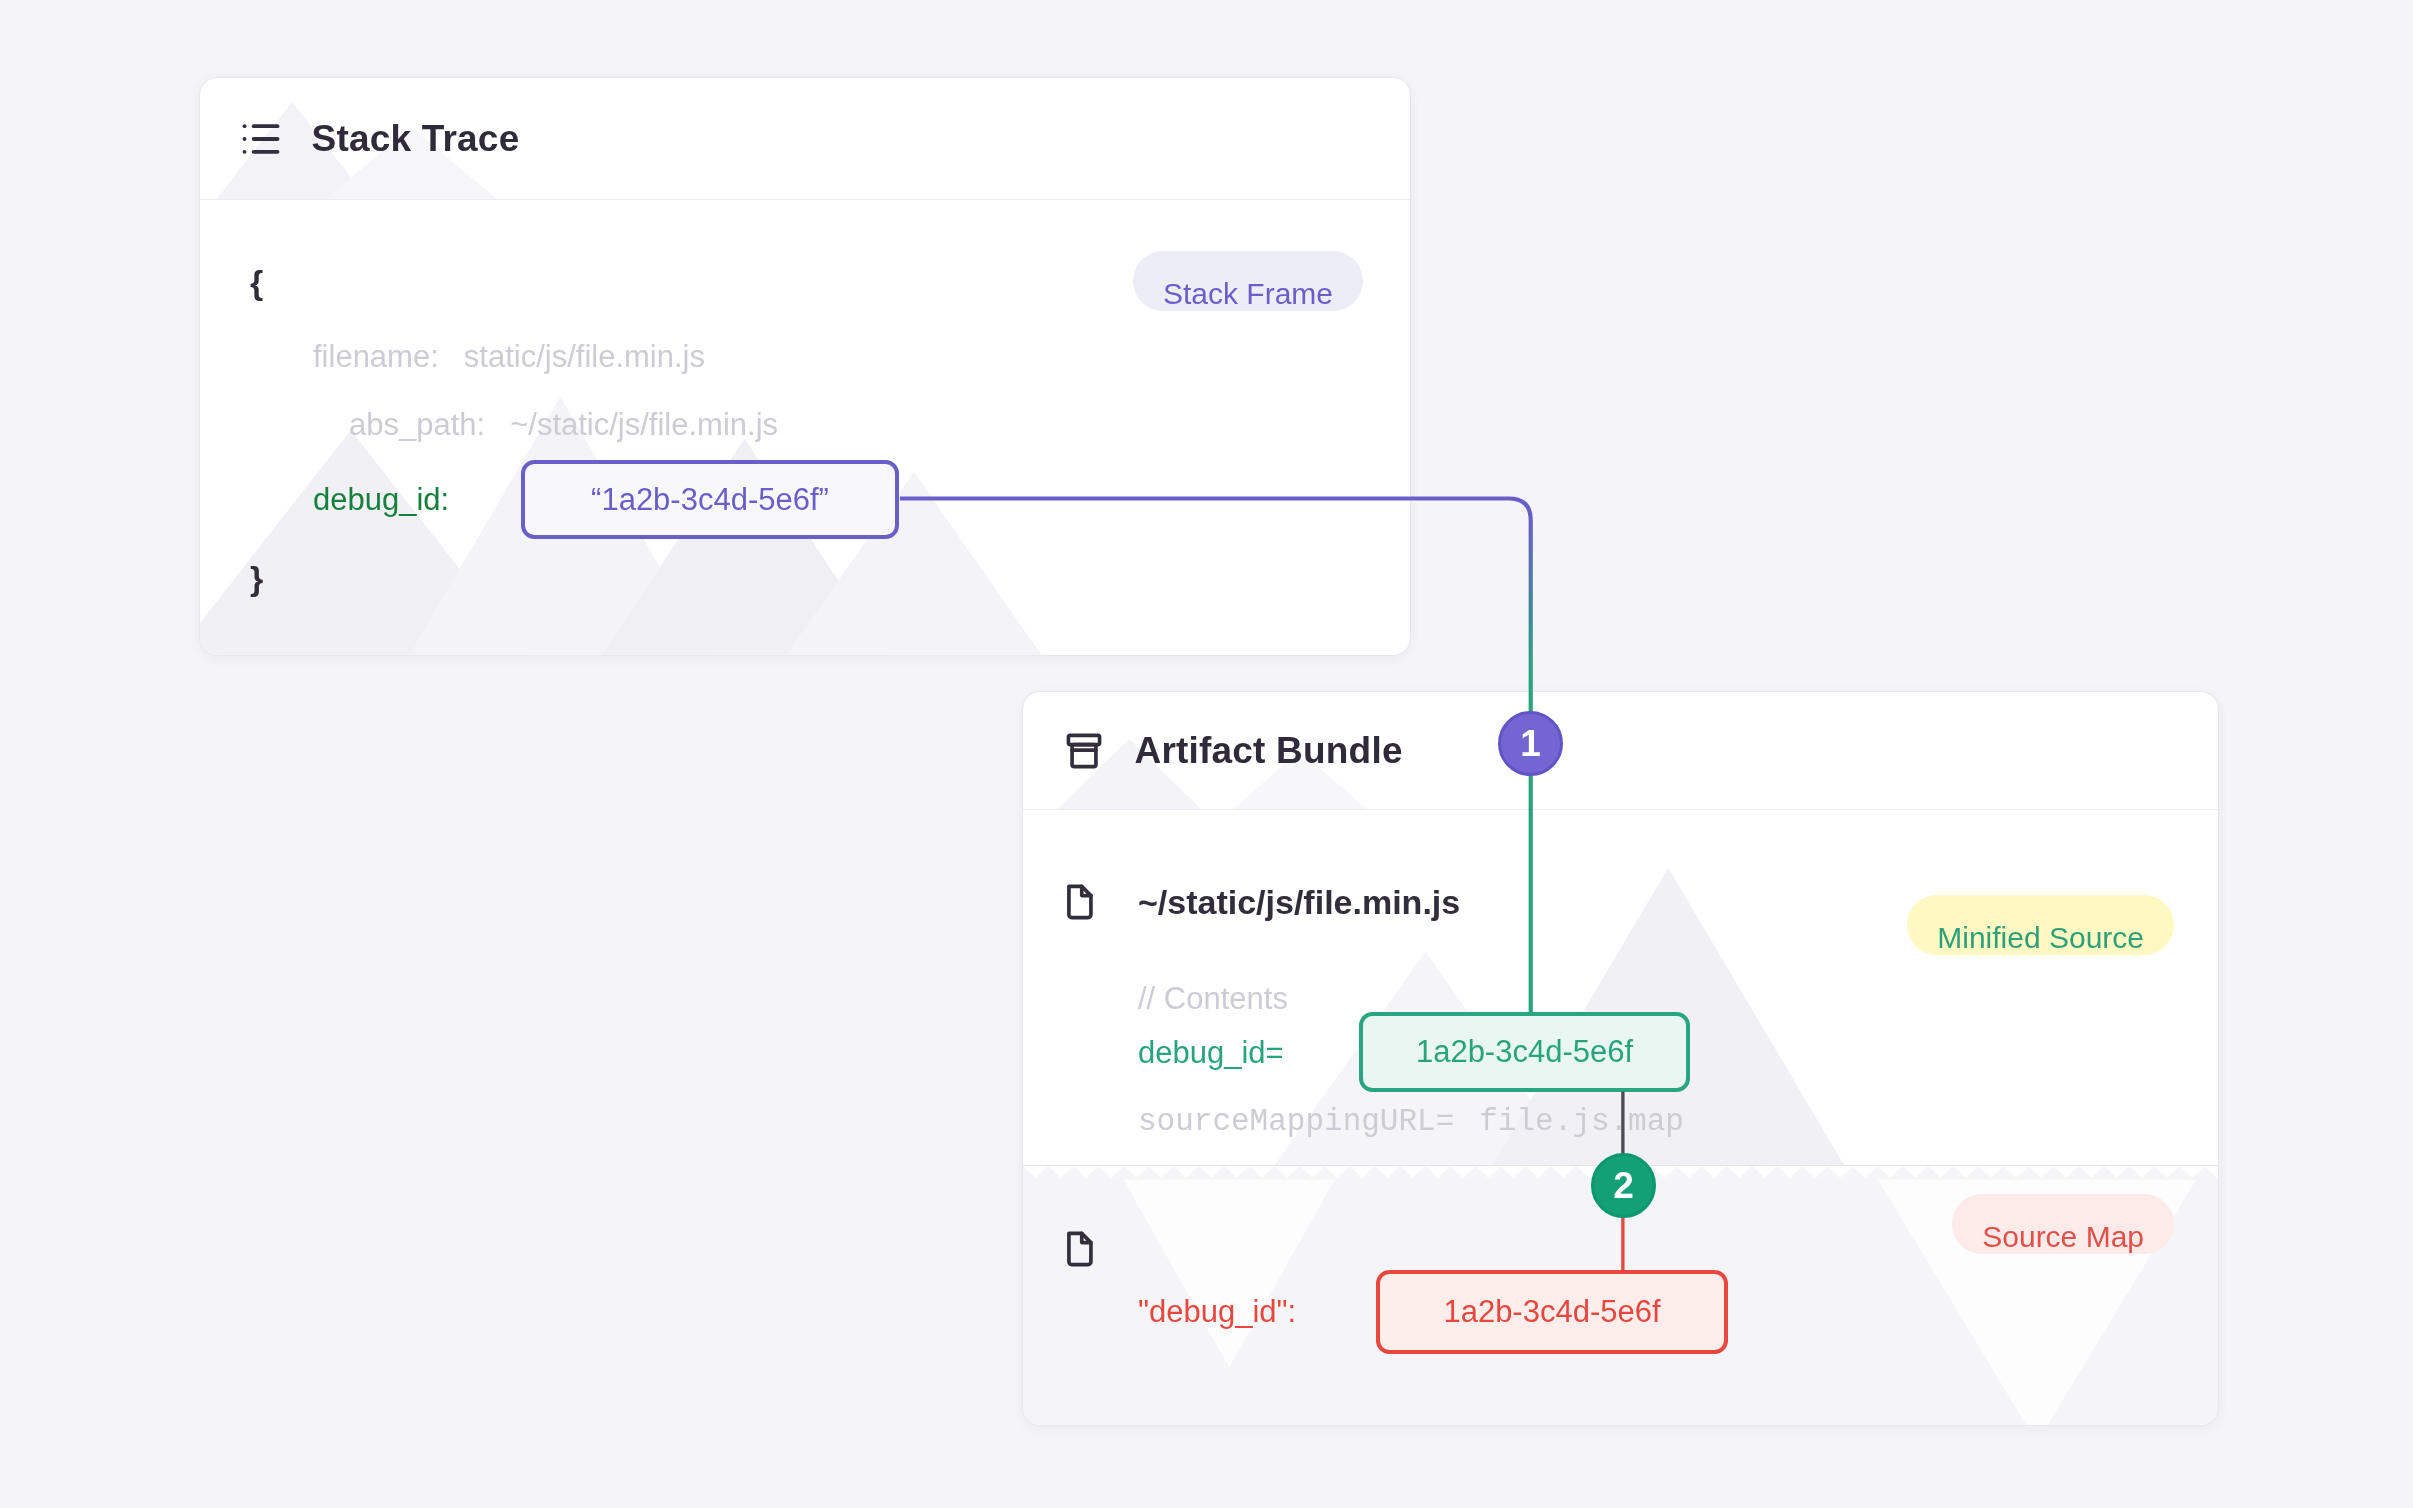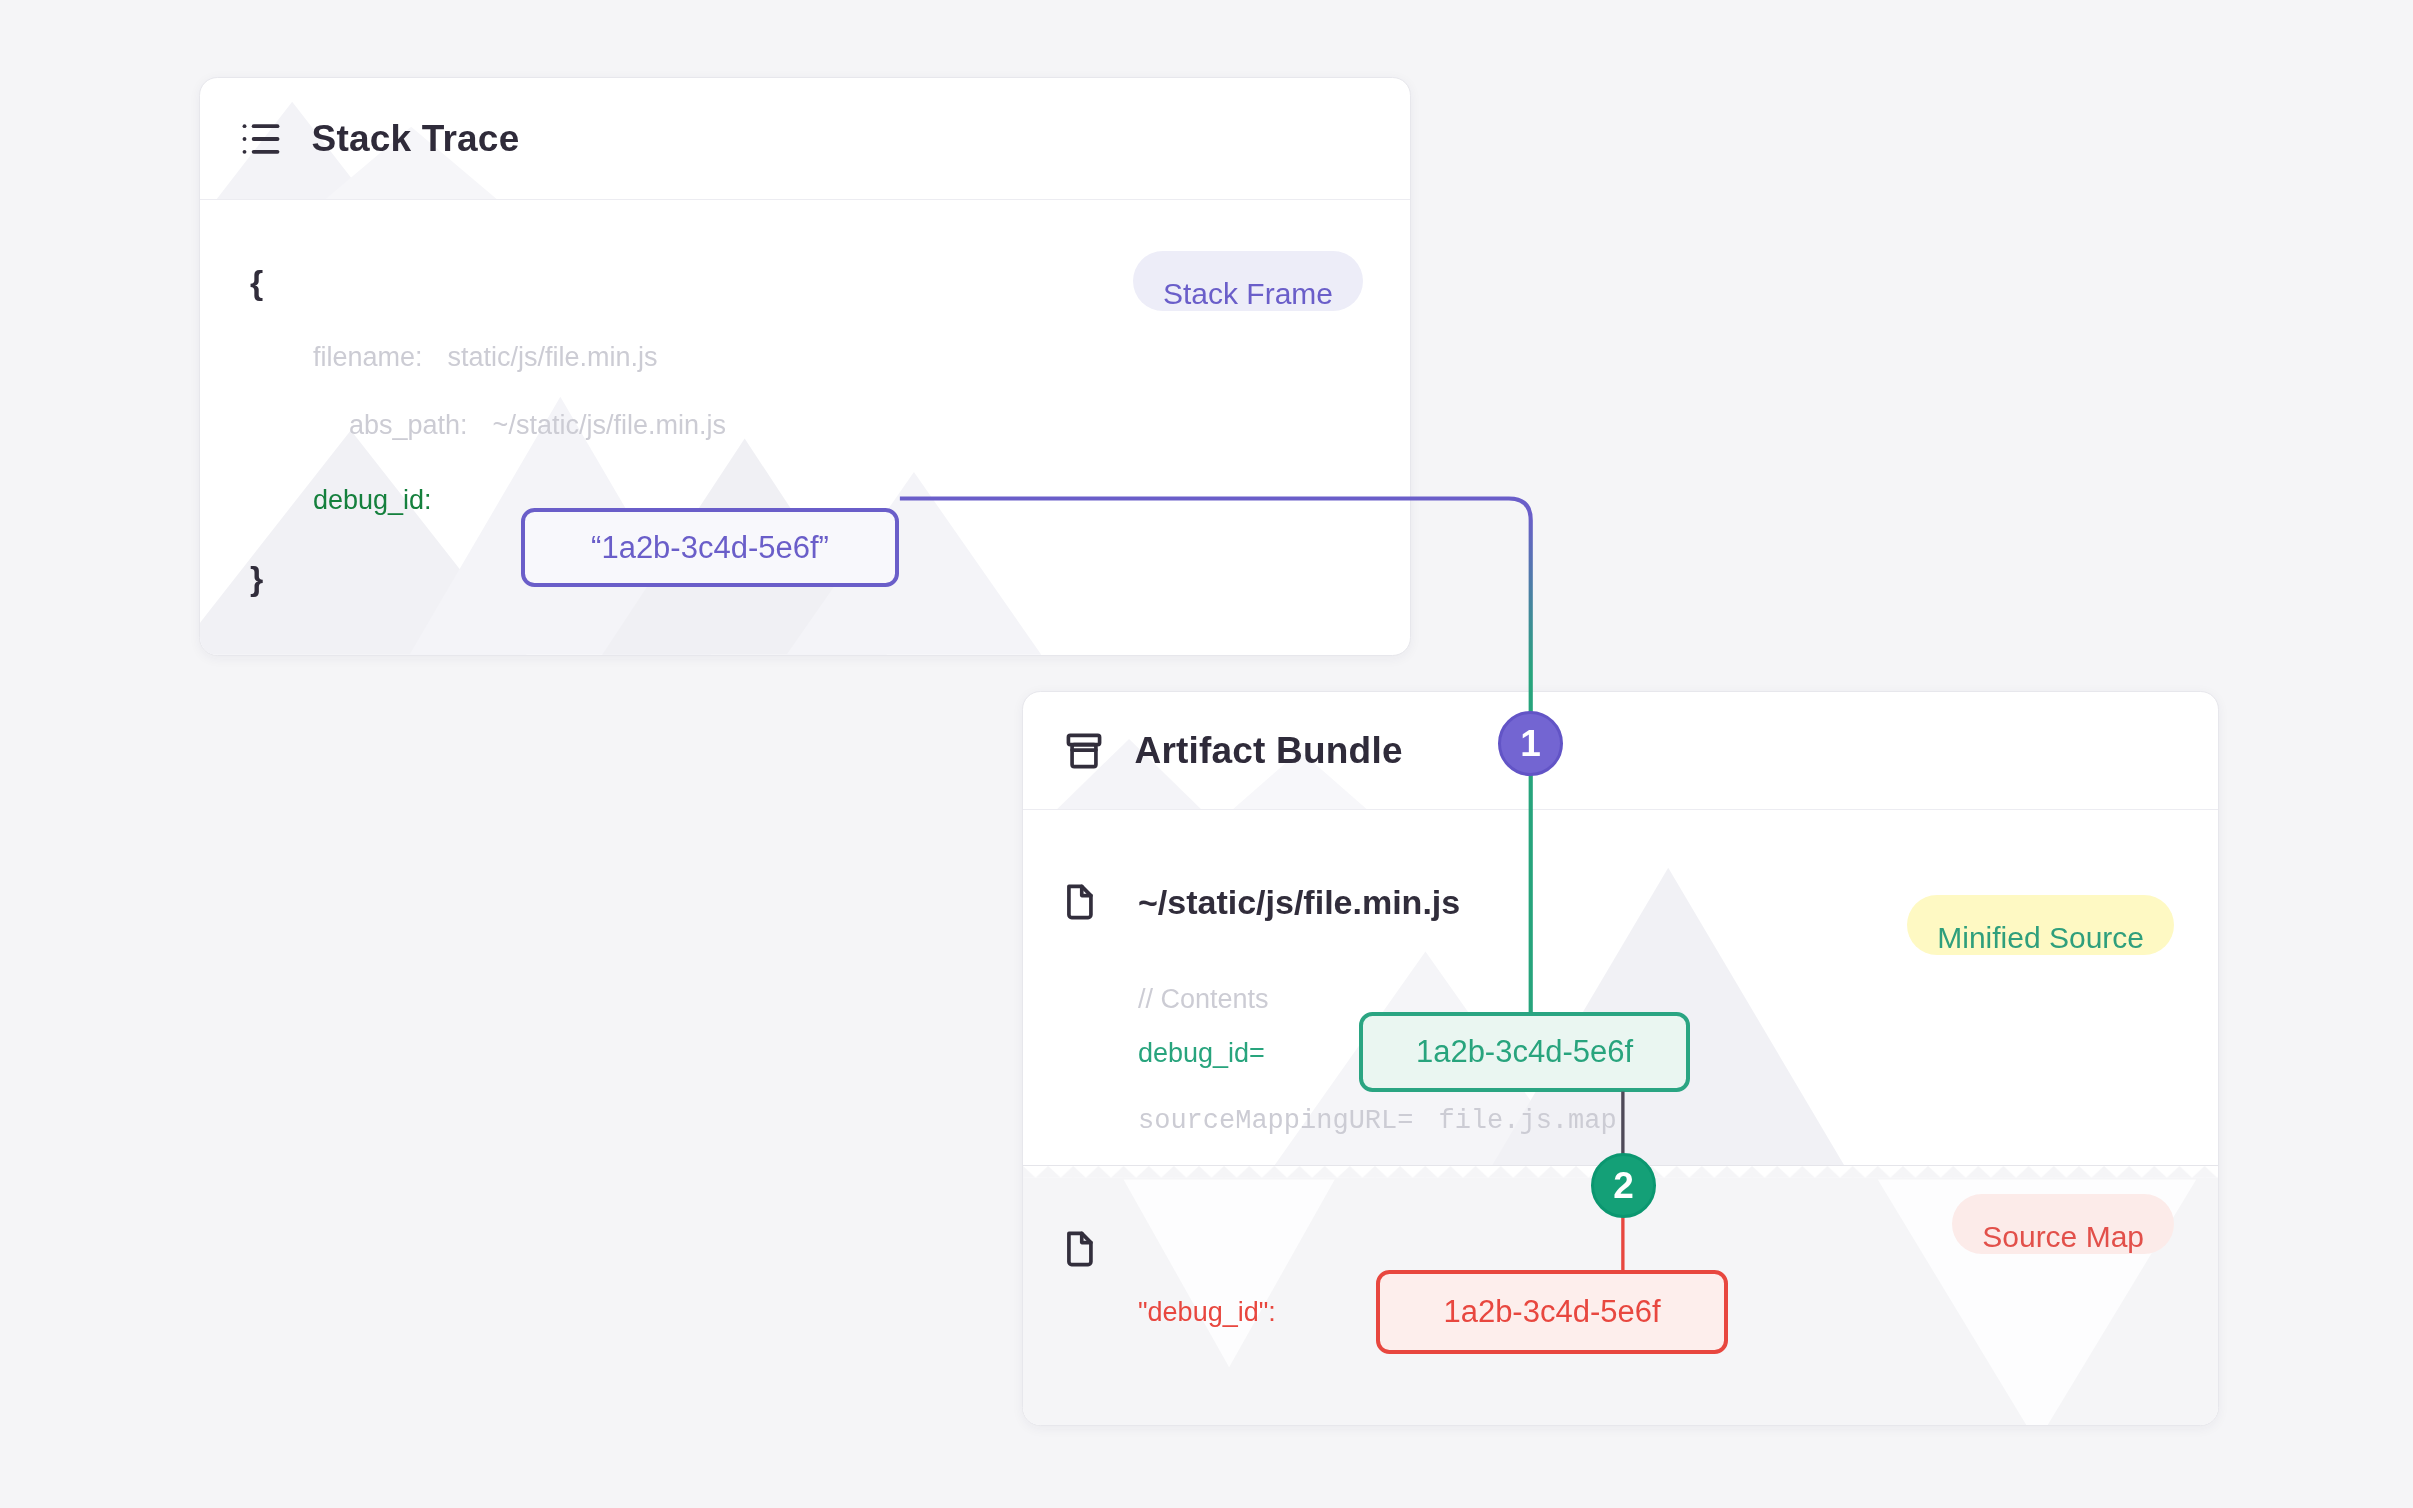--- a/index.html
+++ b/index.html
@@ -15,32 +15,32 @@
   .watermark{position:absolute;left:0;top:0;pointer-events:none;}
 
   .card-header{position:absolute;left:0;top:0;right:0;display:flex;align-items:center;
                gap:28.5px;padding:0 39px;border-bottom:1.7px solid #ececf1;background:transparent;}
   #stack-card .card-header{height:121px;}
   #artifact-card .card-header{height:117px;}
   .card-title{font-size:37px;font-weight:700;color:#2f2b3a;letter-spacing:0.2px;}
   .hdr-icon{width:44px;height:44px;flex:0 0 auto;color:#322e3c;}
 
   
-  .codeline{position:absolute;display:flex;align-items:center;height:44px;font-size:27px;white-space:pre;}
+  .codeline{position:absolute;display:flex;align-items:center;height:44px;font-size:31px;white-space:pre;}
   .muted{color:#ccccd4;}
   .purple{color:#15803d;}
   .teal{color:#28a47d;}
   .red{color:#e8473f;}
   .kv-gap{margin-left:25px;}
   .brace{color:#312d3b;font-weight:700;font-size:34px;}
 
   .value-box{position:absolute;display:flex;align-items:center;justify-content:center;
              border-radius:13.4px;font-size:31px;box-sizing:border-box;}
   #stack-debug-box{left:321px;top:382px;width:378px;height:79px;border:4.2px solid #6a5ec9;
-                   background:#f8f8fc;color:#6a5ec9;margin-top:48px;}
+                   background:#f8f8fc;color:#6a5ec9;}
   #green-box{left:336px;top:320px;width:331px;height:80px;border:4.2px solid #2aa582;
              background:#eaf6f1;color:#28a47d;}
   #red-box{left:353px;top:578px;width:352px;height:84px;border:4.2px solid #e8473f;
            background:#fdeeec;color:#e8473f;}
 
   .pill{position:absolute;display:flex;align-items:flex-end;border-radius:837px;
         font-size:30px;height:60px;padding:0 30px;}
   #stack-frame-pill{right:47px;top:173px;background:#ededf8;color:#6a5ec9;}
   #minified-pill{right:44px;top:191px;background:#fef9c3;color:#2f9f7c;margin-top:12px;}
   #sourcemap-pill{right:44px;top:502px;background:#fcebe9;color:#e2504a;}

